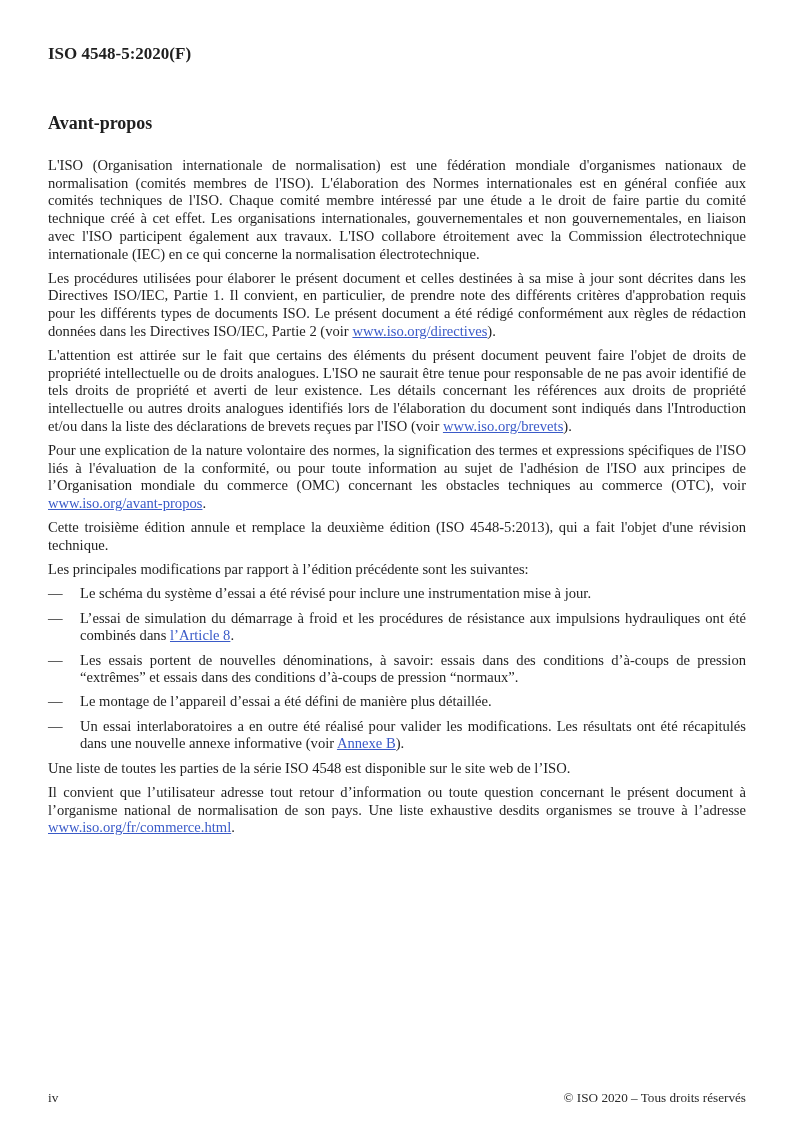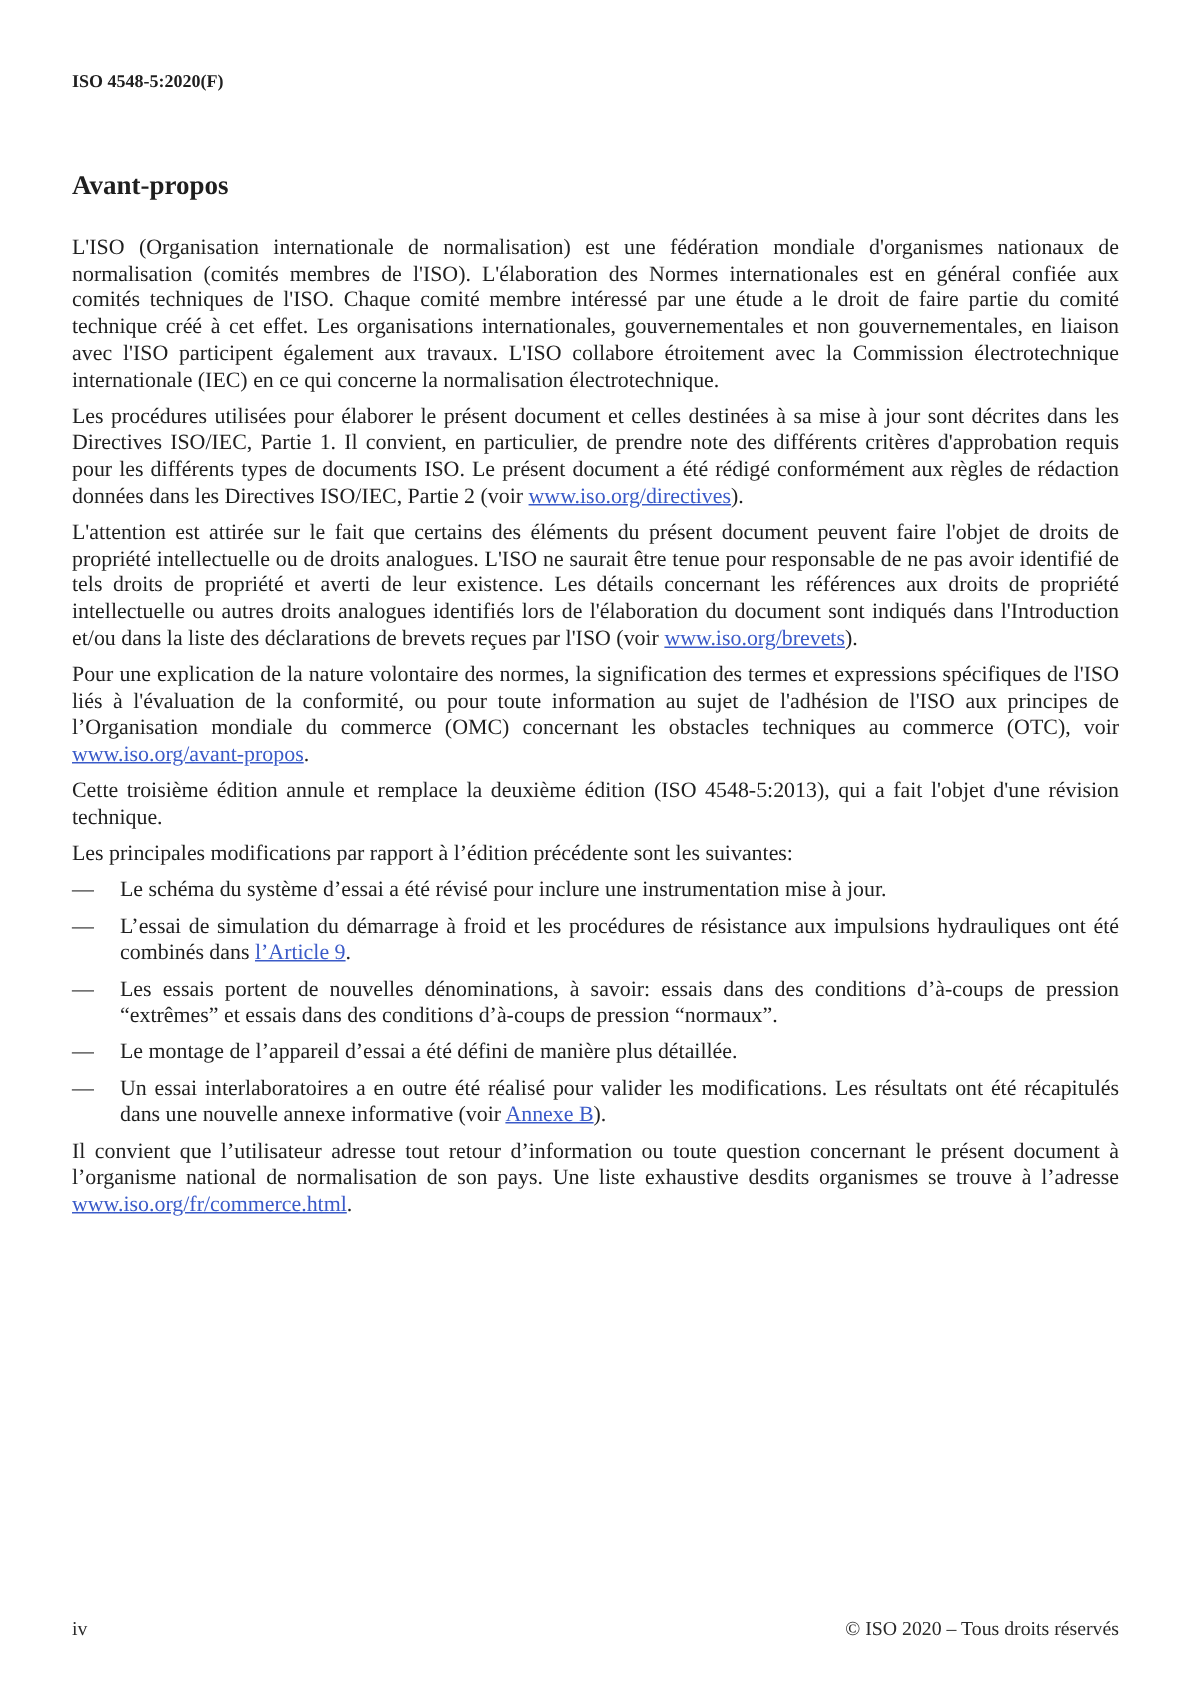--- a/index.html
+++ b/index.html
@@ -10,21 +10,21 @@
     margin: 0 auto;
     background: #ffffff;
     font-family: "Liberation Serif", serif;
     color: #1f1f1f;
     box-sizing: border-box;
     padding: 45px 47px 0 48px;
     overflow: hidden;
   }
   .doc-ref {
     font-weight: bold;
-    font-size: 12px;
+    font-size: 17px;
     line-height: 18px;
   }
   .section-title {
     margin: 48px 0 0 0;
     font-size: 18px;
     font-weight: bold;
     line-height: 24px;
   }
   .doc-body {
     margin-top: 22px;
@@ -40,21 +40,21 @@
     color: #3a5ac8;
     text-decoration: underline;
     cursor: pointer;
     margin-top: 32px;
   }
   em { font-style: italic; }
   .page-footer {
     position: absolute;
     left: 48px;
     right: 47px;
-    bottom: 28px;
+    bottom: 16px;
     display: flex;
     justify-content: space-between;
     align-items: flex-end;
     font-size: 13.2px;
     color: #2a2a2a;
   }
 </style>
 </head>
 <body>
 
@@ -72,34 +72,35 @@
       <p class="para"><span>L'attention est attirée sur le fait que certains des éléments du présent document peuvent faire l'objet de droits de propriété intellectuelle ou de droits analogues. L'ISO ne saurait être tenue pour responsable de ne pas avoir identifié de tels droits de propriété et averti de leur existence. Les détails concernant les références aux droits de propriété intellectuelle ou autres droits analogues identifiés lors de l'élaboration du document sont indiqués dans l'Introduction et/ou dans la liste des déclarations de brevets reçues par l'ISO (voir </span><a class="doc-link" href="#">www.iso.org/brevets</a><span>).</span></p>
       <p class="para"><span>Pour une explication de la nature volontaire des normes, la signification des termes et expressions spécifiques de l'ISO liés à l'évaluation de la conformité, ou pour toute information au sujet de l'adhésion de l'ISO aux principes de l’Organisation mondiale du commerce (OMC) concernant les obstacles techniques au commerce (OTC), voir </span><a class="doc-link" href="#">www.iso.org/avant-propos</a><span>.</span></p>
       <p class="para"><span>Cette troisième édition annule et remplace la deuxième édition (ISO 4548-5:2013), qui a fait l'objet d'une révision technique.</span></p>
       <p class="para"><span>Les principales modifications par rapport à l’édition précédente sont les suivantes:</span></p>
       <div class="bullet-row">
         <span class="bullet-dash">—</span>
         <div class="bullet-text"><span>Le schéma du système d’essai a été révisé pour inclure une instrumentation mise à jour.</span></div>
       </div>
       <div class="bullet-row">
         <span class="bullet-dash">—</span>
-        <div class="bullet-text"><span>L’essai de simulation du démarrage à froid et les procédures de résistance aux impulsions hydrauliques ont été combinés dans </span><a class="doc-link" href="#">l’Article 9</a><span>.</span></div>
+        <div class="bullet-text"><span>L’essai de simulation du démarrage à froid et les procédures de résistance aux impulsions hydrauliques ont été combinés dans </span><a class="doc-link" href="#">l’Article 8</a><span>.</span></div>
       </div>
       <div class="bullet-row">
         <span class="bullet-dash">—</span>
         <div class="bullet-text"><span>Les essais portent de nouvelles dénominations, à savoir: essais dans des conditions d’à-coups de pression “extrêmes” et essais dans des conditions d’à-coups de pression “normaux”.</span></div>
       </div>
       <div class="bullet-row">
         <span class="bullet-dash">—</span>
         <div class="bullet-text"><span>Le montage de l’appareil d’essai a été défini de manière plus détaillée.</span></div>
       </div>
       <div class="bullet-row">
         <span class="bullet-dash">—</span>
         <div class="bullet-text"><span>Un essai interlaboratoires a en outre été réalisé pour valider les modifications. Les résultats ont été récapitulés dans une nouvelle annexe informative (voir </span><a class="doc-link" href="#">Annexe B</a><span>).</span></div>
       </div>
+      <p class="para"><span>Une liste de toutes les parties de la série ISO 4548 est disponible sur le site web de l’ISO.</span></p>
       <p class="para"><span>Il convient que l’utilisateur adresse tout retour d’information ou toute question concernant le présent document à l’organisme national de normalisation de son pays. Une liste exhaustive desdits organismes se trouve à l’adresse </span><a class="doc-link" href="#">www.iso.org/fr/commerce.html</a><span>.</span></p>
     </main>
 
   <footer class="page-footer">
     <span>iv</span>
     <span>© ISO 2020 – Tous droits réservés</span>
   </footer>
 
 </div>
 

